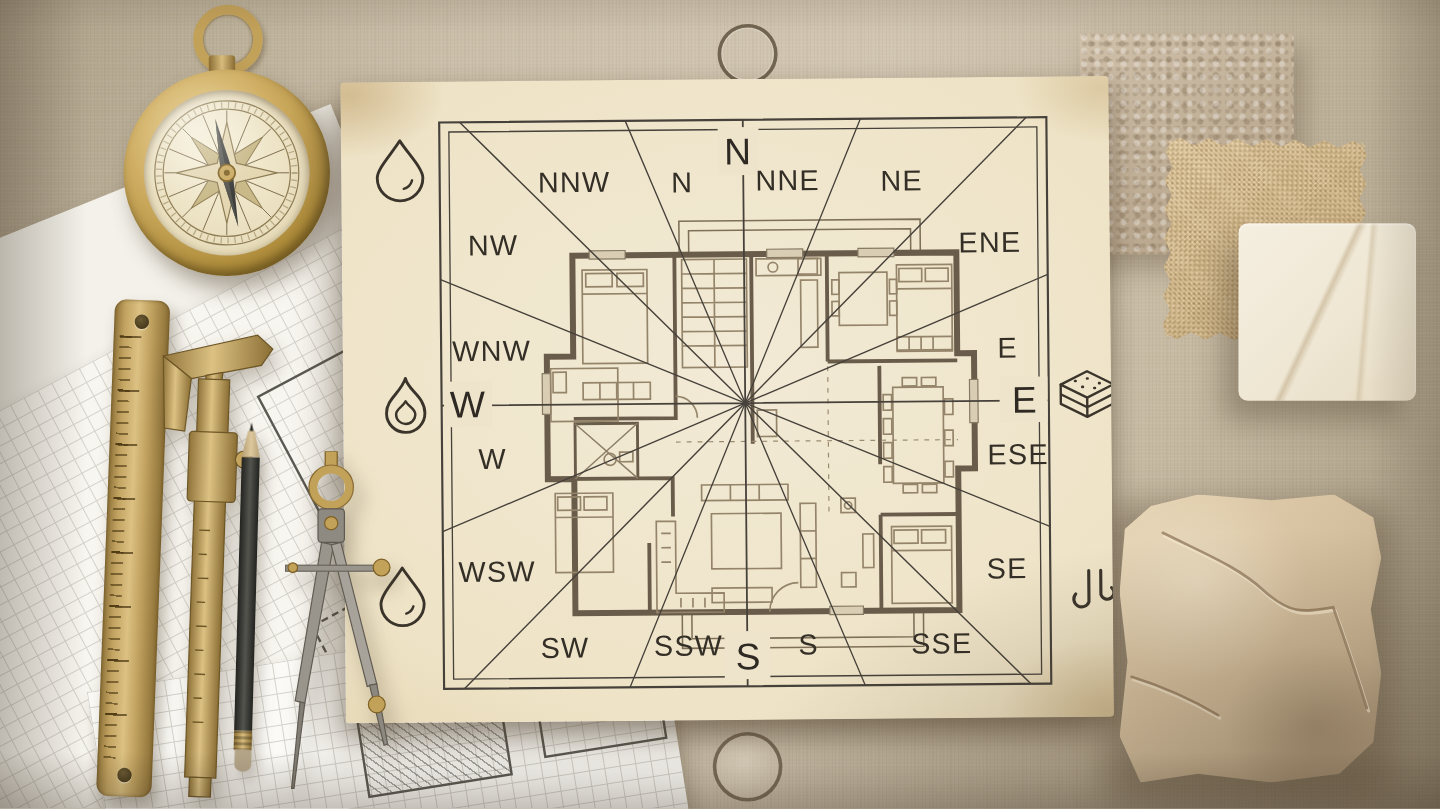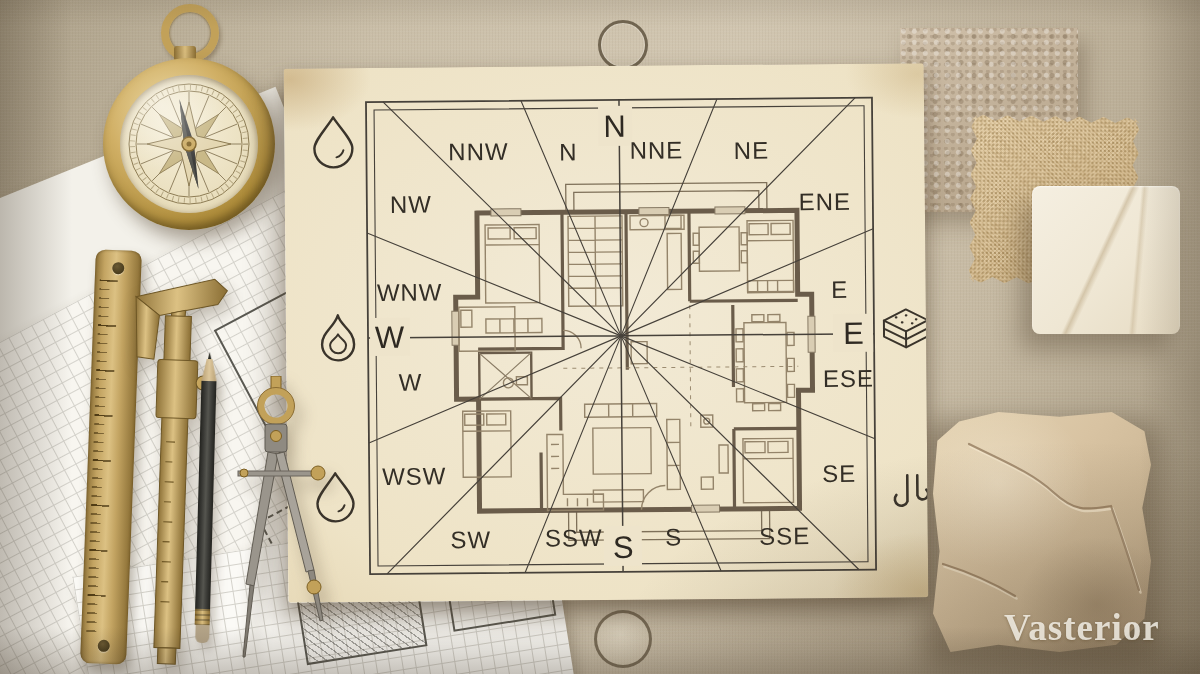--- a/index.html
+++ b/index.html
@@ -369,14 +369,13 @@
   <div class="abs stone">
     <svg width="218" height="240" viewBox="0 0 218 240">
       <g fill="none" stroke-linecap="round">
         <path d="M36,32 C72,50 98,60 120,80 S152,98 178,94 M178,94 C188,122 198,152 206,178 M10,152 C42,162 62,172 82,184" stroke="#f2e5ca" stroke-width="2.5" transform="translate(1.5,2.5)" opacity=".8"></path>
         <path d="M36,32 C72,50 98,60 120,80 S152,98 178,94 M178,94 C188,122 198,152 206,178 M10,152 C42,162 62,172 82,184" stroke="#83684c" stroke-width="2.2" opacity=".65"></path>
       </g>
     </svg>
   </div>
 
   <div class="abs vignette"></div>
-  <div class="abs watermark">Vasterior</div>
 </div>
 
 </body></html>

